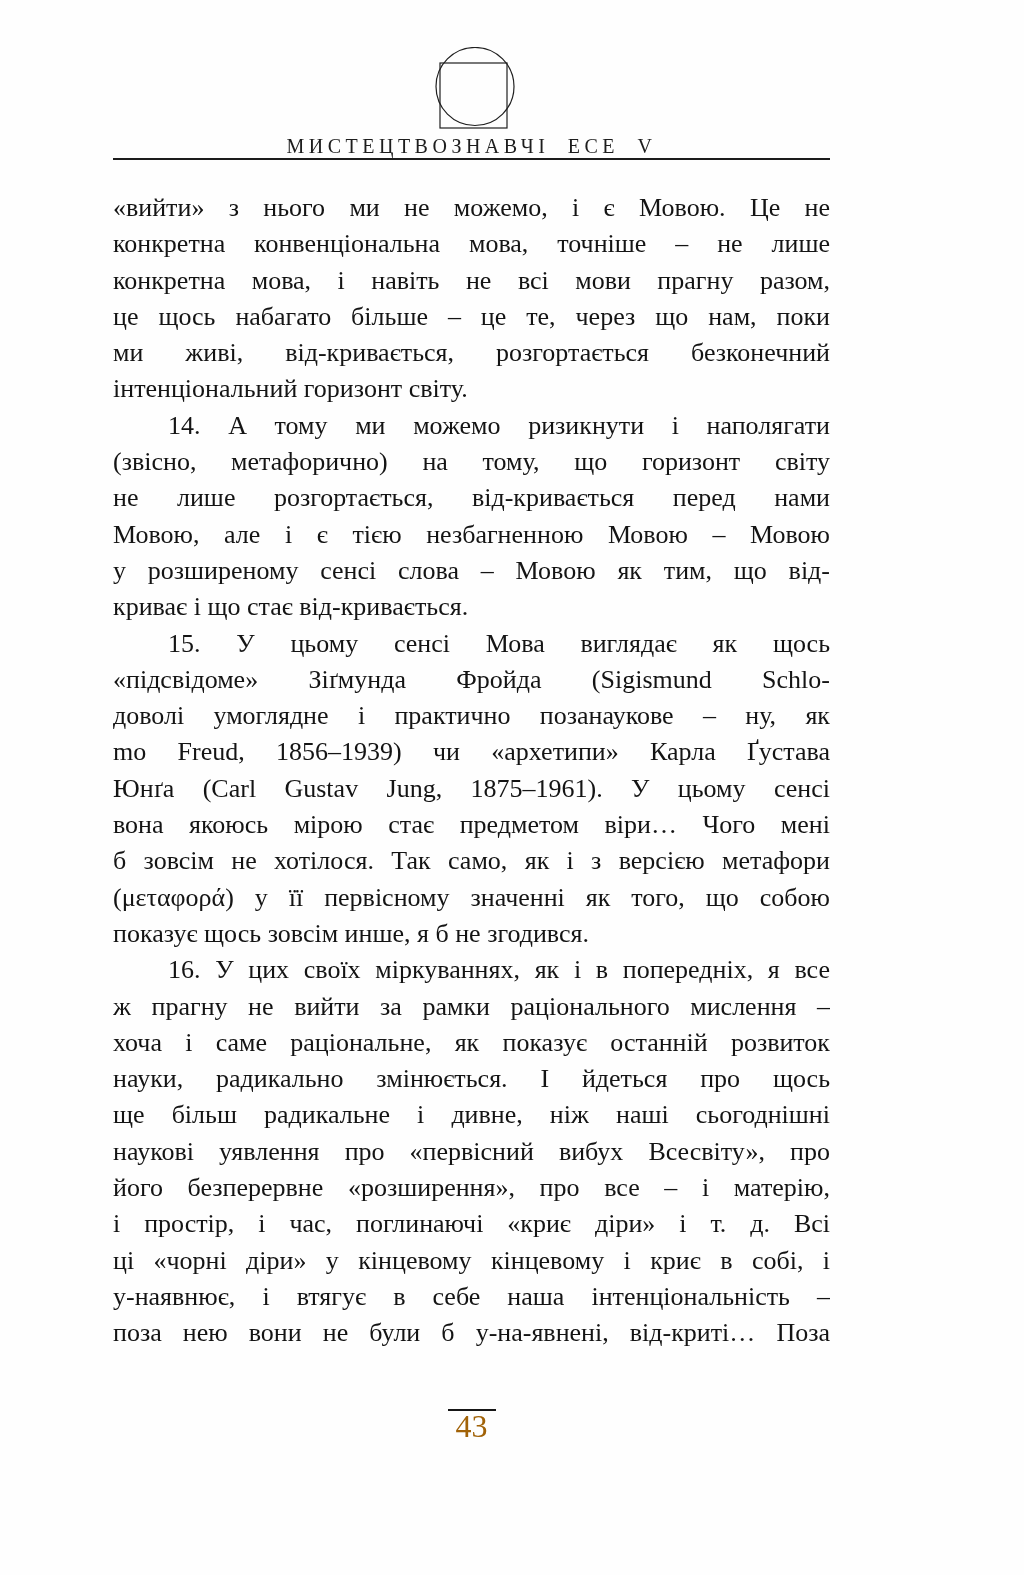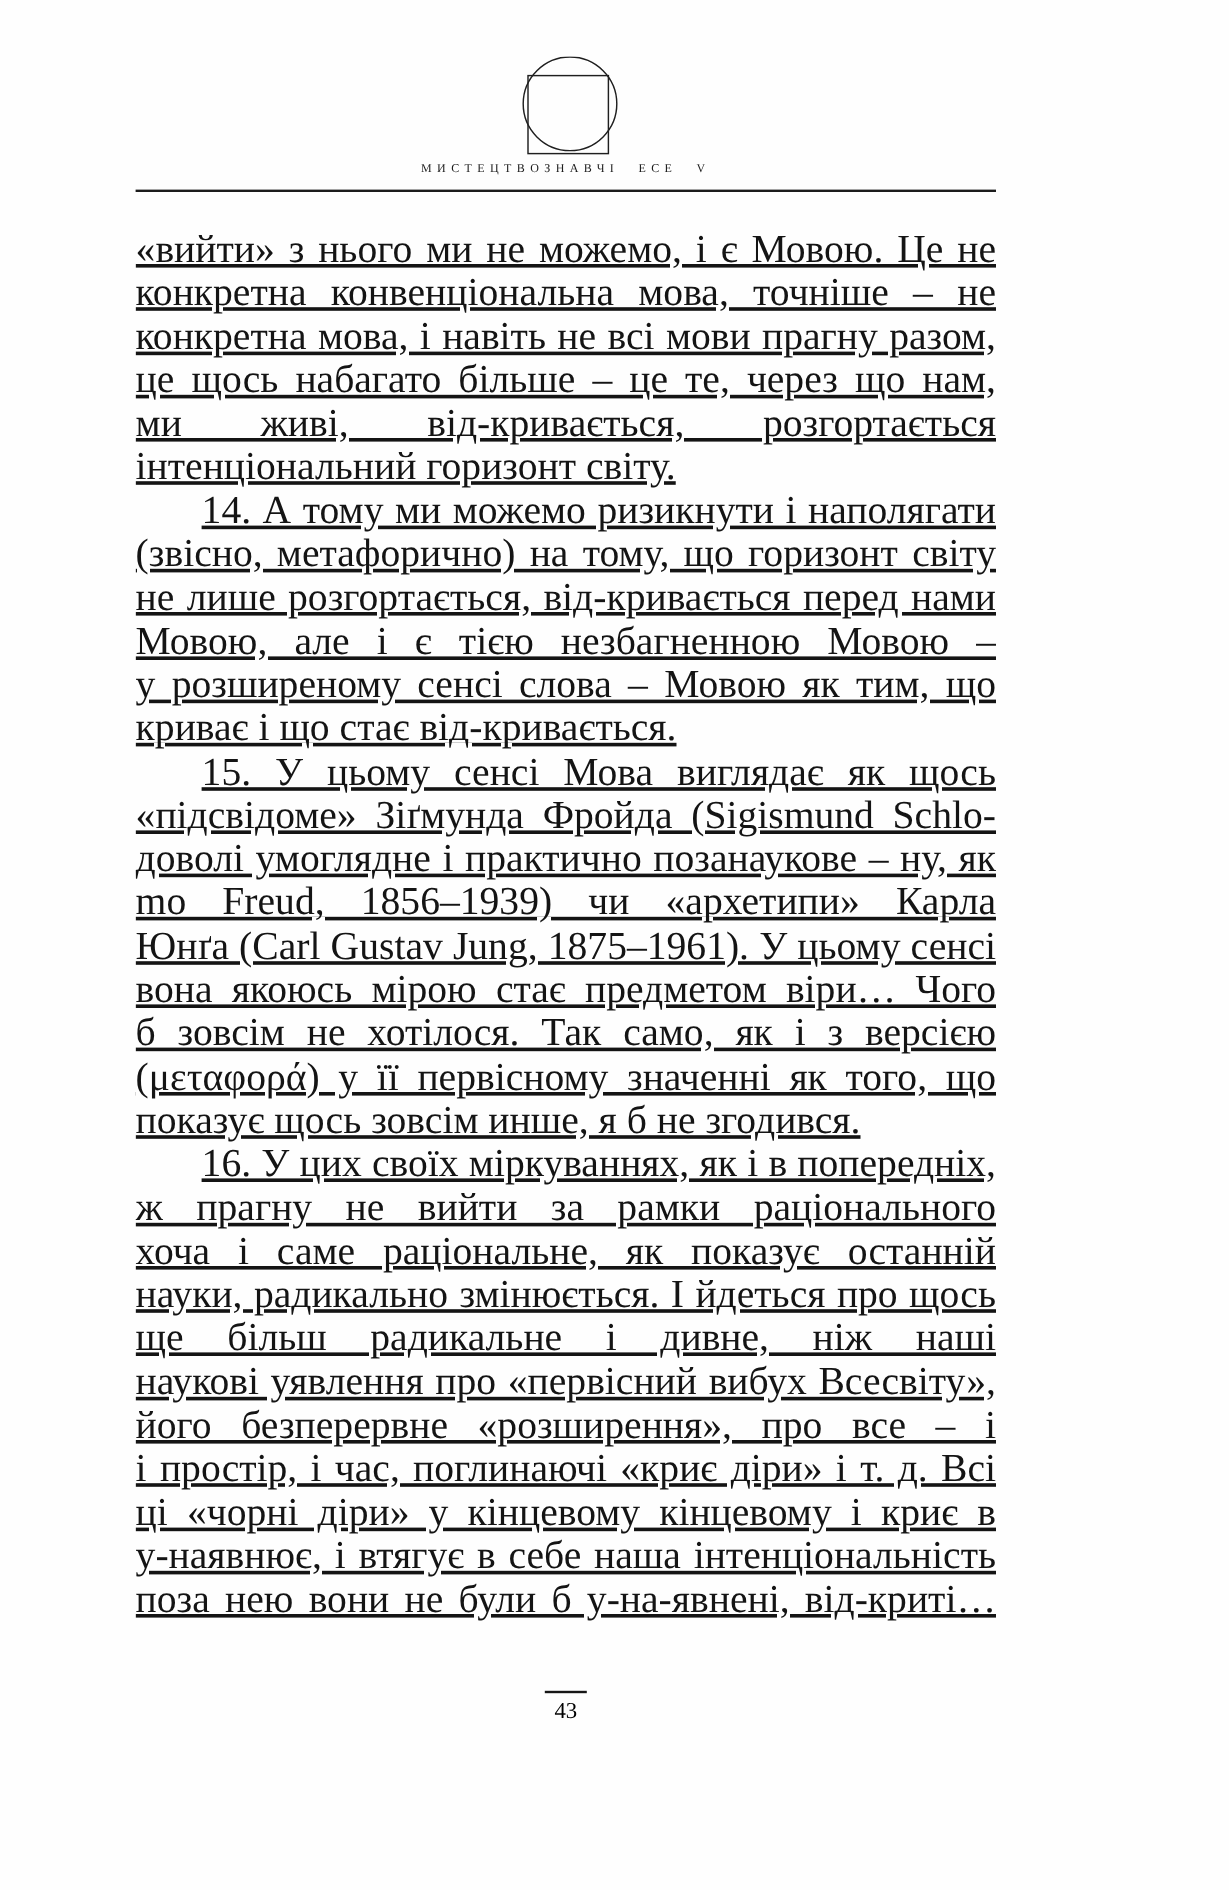--- a/index.html
+++ b/index.html
@@ -19,39 +19,38 @@
   .logo {
     position: absolute;
     left: 430px; top: 47px;
     width: 90px; height: 85px;
   }
   .running-head {
     position: absolute;
     left: 113px; top: 135px;
     width: 717px;
     text-align: center;
-    font-size: 10px;
+    font-size: 20px;
     letter-spacing: 4.5px;
     word-spacing: 9px;
     color: #1d1d1d;
   }
   .head-rule {
     position: absolute;
     left: 113px; top: 158px;
     width: 717px; height: 0;
     border-top: 2px solid #1c1c1c;
   }
   
   .page-text {
     position: absolute;
     left: 113px; top: 190px;
     width: 717px;
-    font-size: 33px;
+    font-size: 26px;
     color: #141414;
-    text-decoration: underline;
   }
   .line {
     height: 36.3px;
     line-height: 36.3px;
     overflow: hidden;
     text-align: justify;
     text-align-last: justify;
     text-justify: inter-word;
     white-space: normal;
   }
@@ -63,23 +62,23 @@
     left: 113px; top: 1409px;
     width: 717px;
     text-align: center;
   }
   .pagenum-wrap {
     display: inline-block;
     border-top: 2px solid #161616;
     padding: 0 8px;
   }
   .pagenum {
-    font-size: 19px;
+    font-size: 32px;
     line-height: 31px;
-    color: #000000;
+    color: #a16207;
   }
 </style>
 </head>
 <body>
 
 <div class="page">
 
   <svg class="logo" viewBox="0 0 90 85" xmlns="http://www.w3.org/2000/svg" aria-hidden="true">
     <circle cx="45" cy="39.5" r="39" fill="none" stroke="#1f1f1f" stroke-width="1.2"></circle>
     <rect x="10" y="16" width="67" height="65" fill="none" stroke="#1f1f1f" stroke-width="1.2"></rect>

